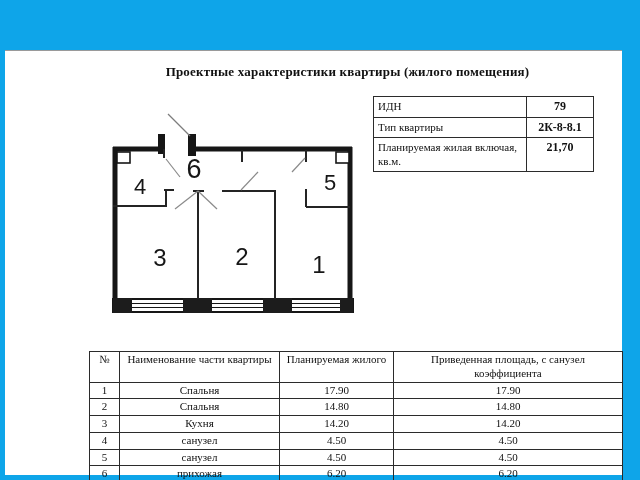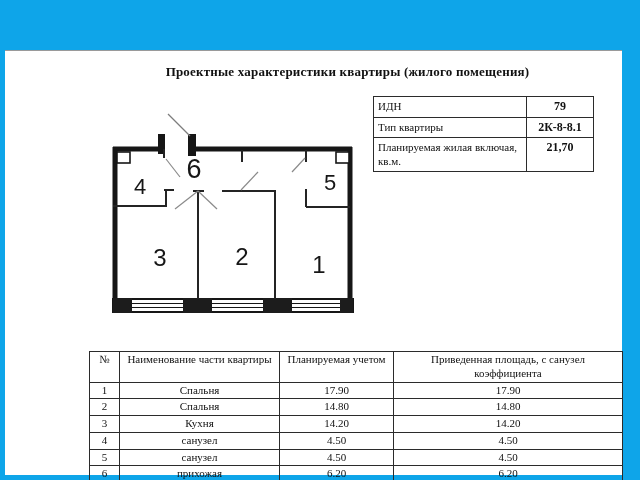--- a/index.html
+++ b/index.html
@@ -116,21 +116,21 @@
       <colgroup>
         <col class="c-num">
           <col class="c-name">
           <col class="c-plan">
           <col class="c-coef">
       </colgroup>
       <thead>
         <tr>
           <th class="tc">№</th>
           <th class="tl">Наименование части квартиры</th>
-          <th class="tc">Планируемая учетом</th>
+          <th class="tc">Планируемая жилого</th>
           <th class="tc">Приведенная площадь, с санузел коэффициента</th>
         </tr>
       </thead>
       <tbody>
         <tr>
           <td class="tc">1</td>
           <td class="tl">Спальня</td>
           <td class="tc">17.90</td>
           <td class="tc">17.90</td>
         </tr>

